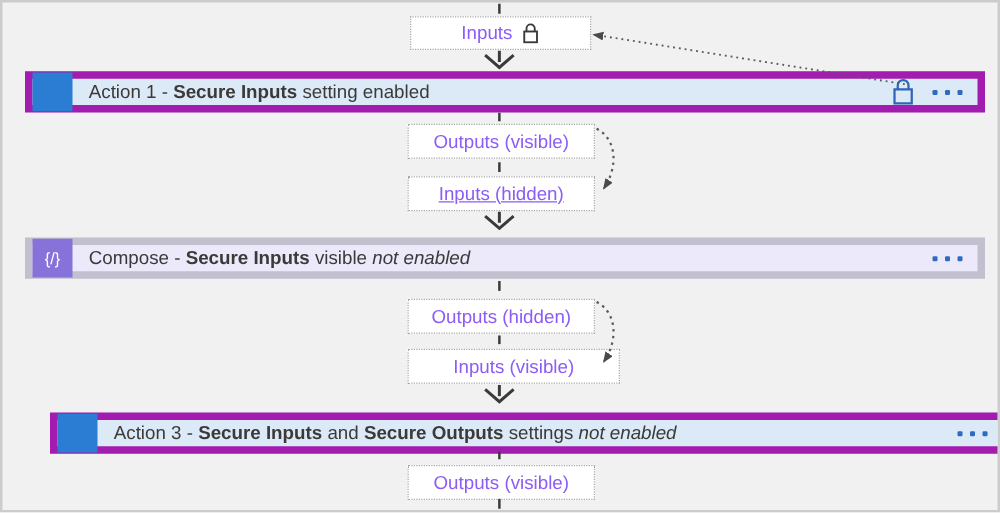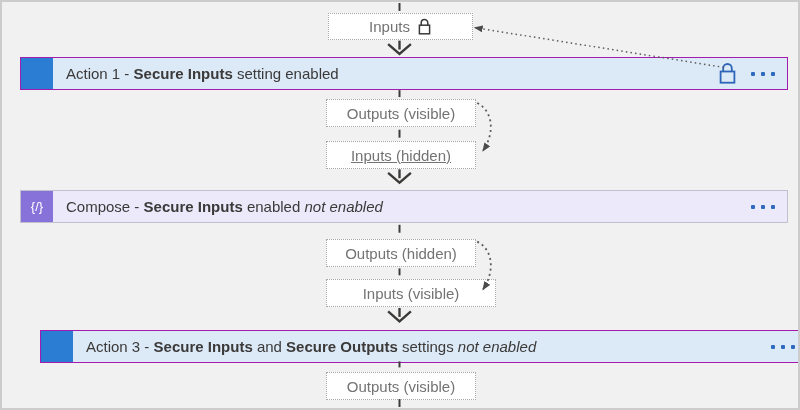--- a/index.html
+++ b/index.html
@@ -17,30 +17,30 @@
     position:absolute;left:0;top:0;width:100%;height:100%;
     pointer-events:none;z-index:3;
   }
   
   .label-box{
     position:absolute;
     box-sizing:border-box;
     background:#ffffff;
     border:1px dotted #a9a9a9;
     display:flex;align-items:center;justify-content:center;
-    font-size:15px;color:#737373;
+    font-size:15px;color:#8b5cf6;
     z-index:2;white-space:nowrap;
   }
   .label-box .lock-glyph{margin-left:7px;display:inline-flex;}
   
   .bar{
     position:absolute;left:18px;width:768px;height:33px;
     box-sizing:border-box;
     display:flex;align-items:center;
-    border:1px solid #a21caf;
+    border:6px solid #a21caf;
     font-size:15px;z-index:2;
   }
   .bar.blue{background:#dce9f7;}
   .bar.purple{background:#ece9fb;border-color:#c2c0cf;}
   .bar .tile{
     width:32px;height:31px;flex:0 0 32px;
     display:flex;align-items:center;justify-content:center;
     color:#fff;
   }
   .bar.blue .tile{background:#2b7cd3;}
@@ -124,21 +124,21 @@
   <div class="label-box" style="left:324px;top:97px;width:150px;height:28px;">
     <span>Outputs (visible)</span>
   </div>
 
   <div class="label-box" style="left:324px;top:139px;width:150px;height:28px;text-decoration:underline;">
     <span>Inputs (hidden)</span>
   </div>
 
   <div class="bar purple" style="top:188px;">
     <span class="tile">{/}</span>
-    <span class="bar-text"><span>Compose - </span><b>Secure Inputs</b><span> enabled </span><i>not enabled</i></span>
+    <span class="bar-text"><span>Compose - </span><b>Secure Inputs</b><span> visible </span><i>not enabled</i></span>
     <span class="bar-right">
       <span class="dots">
           <i></i>
           <i></i>
           <i></i>
         </span>
     </span>
   </div>
 
   <div class="label-box" style="left:324px;top:237px;width:150px;height:28px;text-align:center;">

